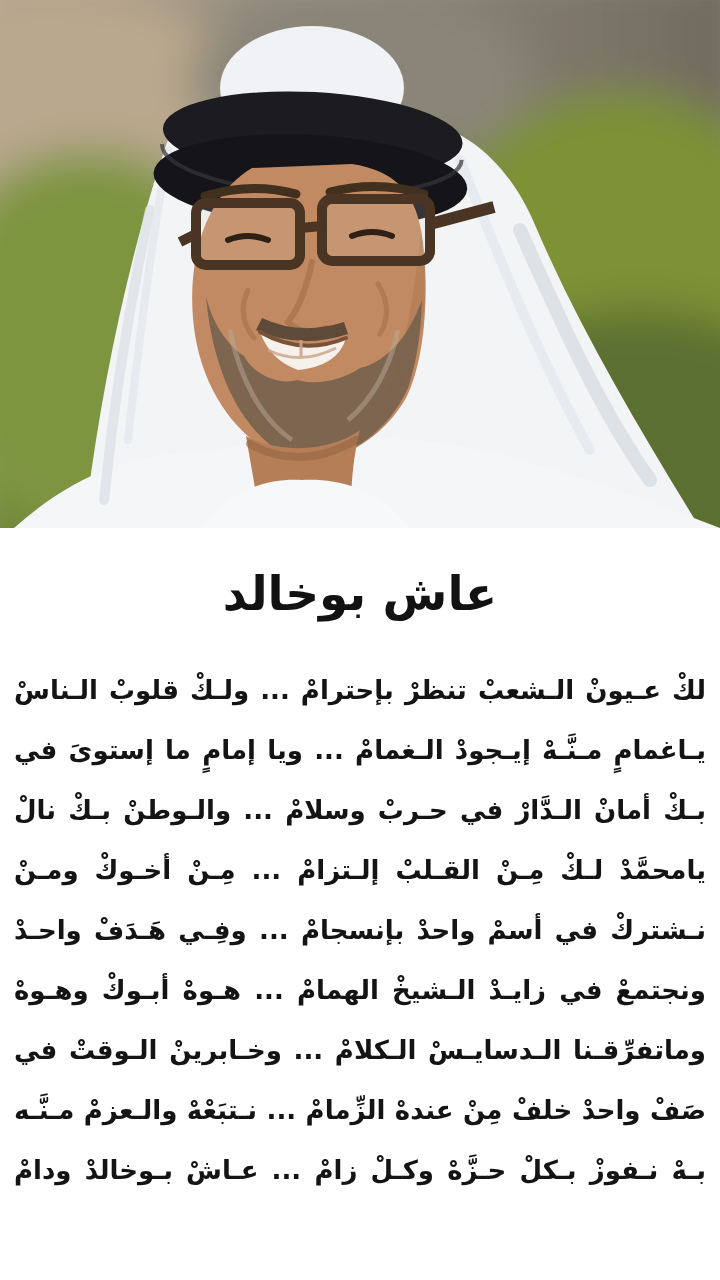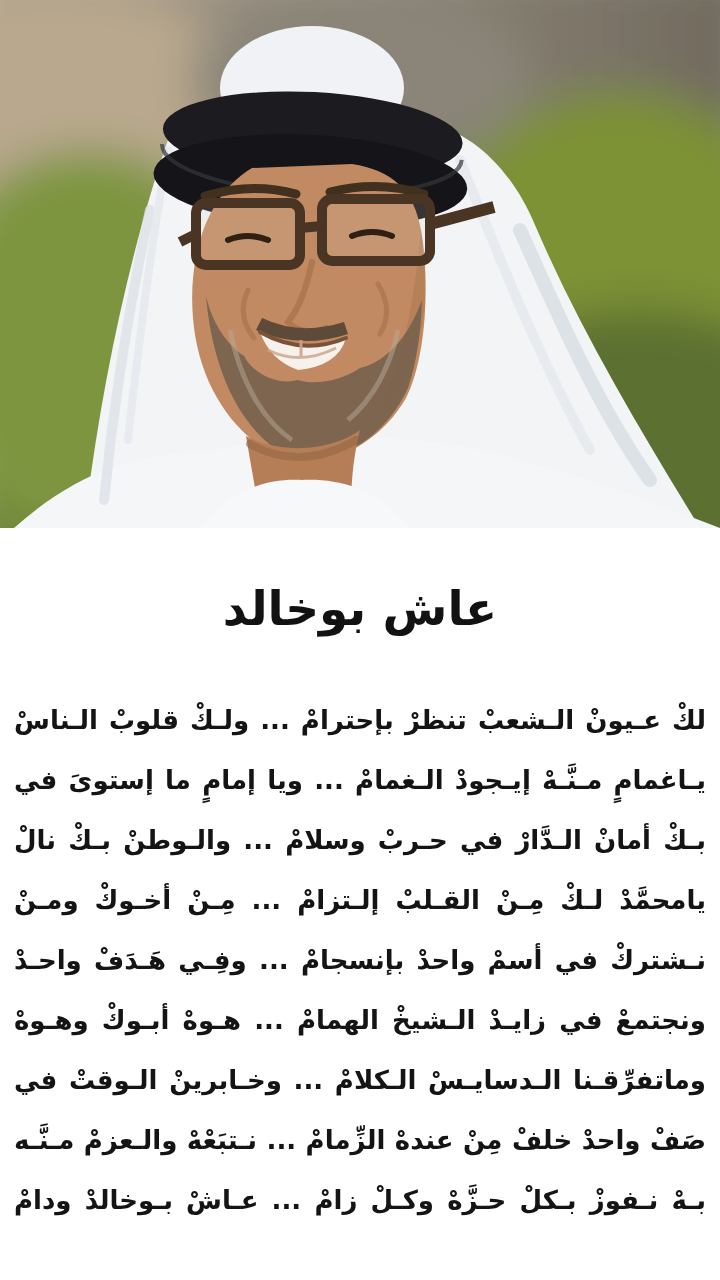--- a/index.html
+++ b/index.html
@@ -23,21 +23,21 @@
     height: 528px;
   }
   .title {
     height: 132px;
     line-height: 132px;
     text-align: center;
     font-size: 47px;
     font-weight: bold;
     color: #121212;
     direction: rtl;
-    margin: 15px;
+    margin: 0;
   }
   .poem {
     padding: 0 14px;
   }
   .line {
     direction: rtl;
     unicode-bidi: embed;
     height: 60px;
     line-height: 60px;
     font-size: 26px;

